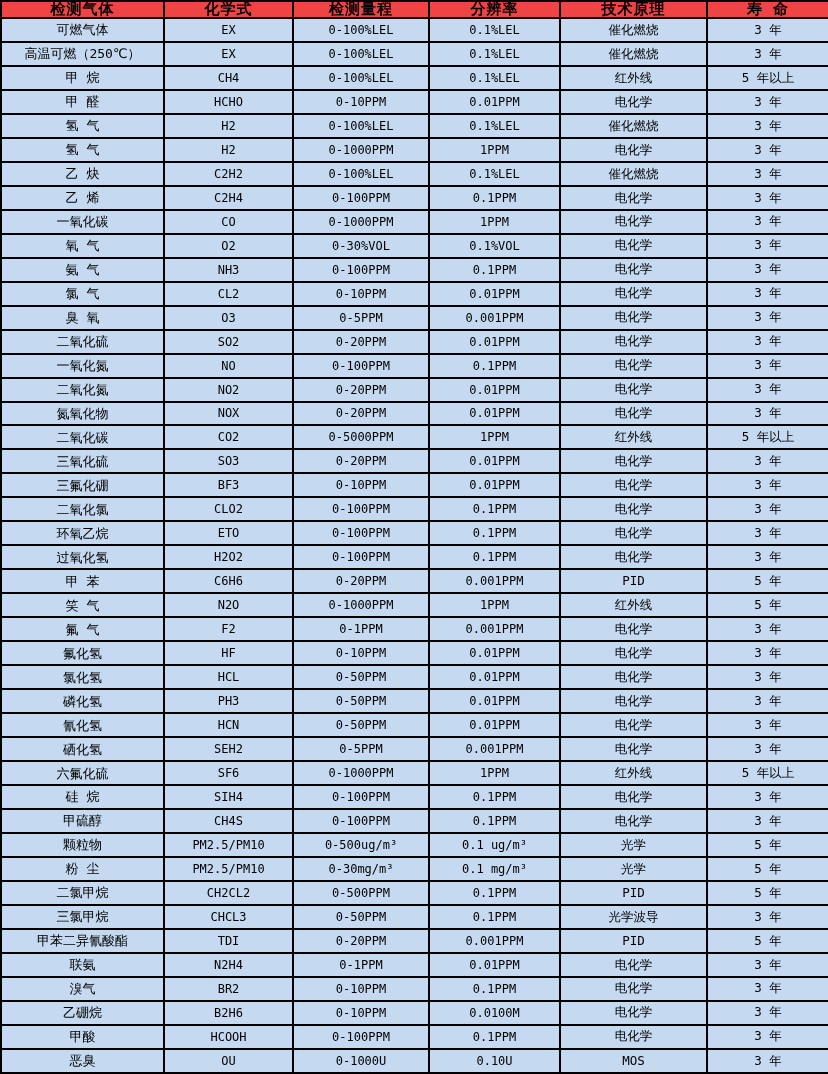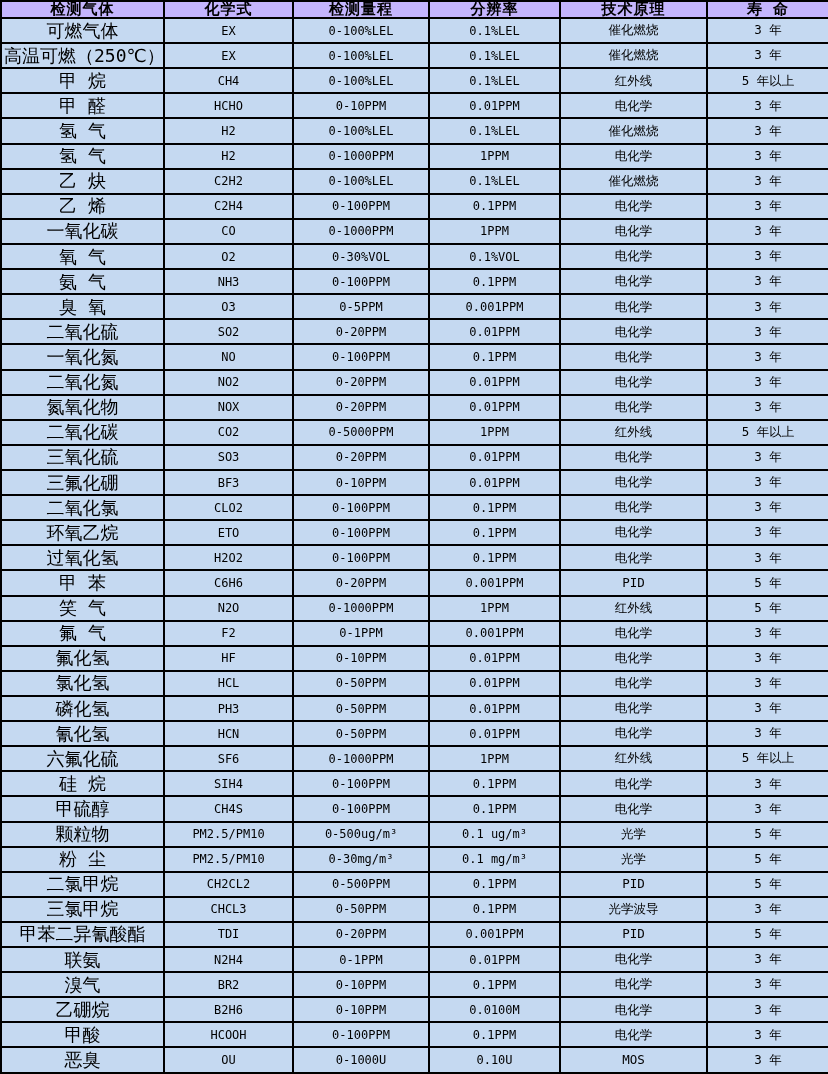--- a/index.html
+++ b/index.html
@@ -21,30 +21,30 @@
     border: 2px solid #000000;
     text-align: center;
     vertical-align: middle;
     padding: 0 2px;
     overflow: hidden;
     white-space: nowrap;
     color: #000000;
     line-height: 1;
   }
   table.gas-table th {
-    background: #c4b5fd;
+    background: #ef4444;
     font-size: 15px;
     font-weight: bold;
     letter-spacing: 1px;
   }
   table.gas-table td {
     background: #C5D9F1;
     font-size: 12.5px;
   }
-  table.gas-table td.col-gas { font-size: 18px; }
+  table.gas-table td.col-gas { font-size: 13px; }
   table.gas-table td.col-formula,
   table.gas-table td.col-range,
   table.gas-table td.col-resolution { font-size: 12px; }
 </style>
 </head>
 <body>
 
 <table class="gas-table">
   <colgroup>
     <col style="width:163px">
@@ -147,20 +147,28 @@
       </tr>
       <tr>
         <td class="col-gas">氨 气</td>
         <td class="col-formula">NH3</td>
         <td class="col-range">0-100PPM</td>
         <td class="col-resolution">0.1PPM</td>
         <td class="col-principle">电化学</td>
         <td class="col-lifespan">3 年</td>
       </tr>
       <tr>
+        <td class="col-gas">氯 气</td>
+        <td class="col-formula">CL2</td>
+        <td class="col-range">0-10PPM</td>
+        <td class="col-resolution">0.01PPM</td>
+        <td class="col-principle">电化学</td>
+        <td class="col-lifespan">3 年</td>
+      </tr>
+      <tr>
         <td class="col-gas">臭 氧</td>
         <td class="col-formula">O3</td>
         <td class="col-range">0-5PPM</td>
         <td class="col-resolution">0.001PPM</td>
         <td class="col-principle">电化学</td>
         <td class="col-lifespan">3 年</td>
       </tr>
       <tr>
         <td class="col-gas">二氧化硫</td>
         <td class="col-formula">SO2</td>
@@ -291,20 +299,28 @@
       </tr>
       <tr>
         <td class="col-gas">氰化氢</td>
         <td class="col-formula">HCN</td>
         <td class="col-range">0-50PPM</td>
         <td class="col-resolution">0.01PPM</td>
         <td class="col-principle">电化学</td>
         <td class="col-lifespan">3 年</td>
       </tr>
       <tr>
+        <td class="col-gas">硒化氢</td>
+        <td class="col-formula">SEH2</td>
+        <td class="col-range">0-5PPM</td>
+        <td class="col-resolution">0.001PPM</td>
+        <td class="col-principle">电化学</td>
+        <td class="col-lifespan">3 年</td>
+      </tr>
+      <tr>
         <td class="col-gas">六氟化硫</td>
         <td class="col-formula">SF6</td>
         <td class="col-range">0-1000PPM</td>
         <td class="col-resolution">1PPM</td>
         <td class="col-principle">红外线</td>
         <td class="col-lifespan">5 年以上</td>
       </tr>
       <tr>
         <td class="col-gas">硅 烷</td>
         <td class="col-formula">SIH4</td>

